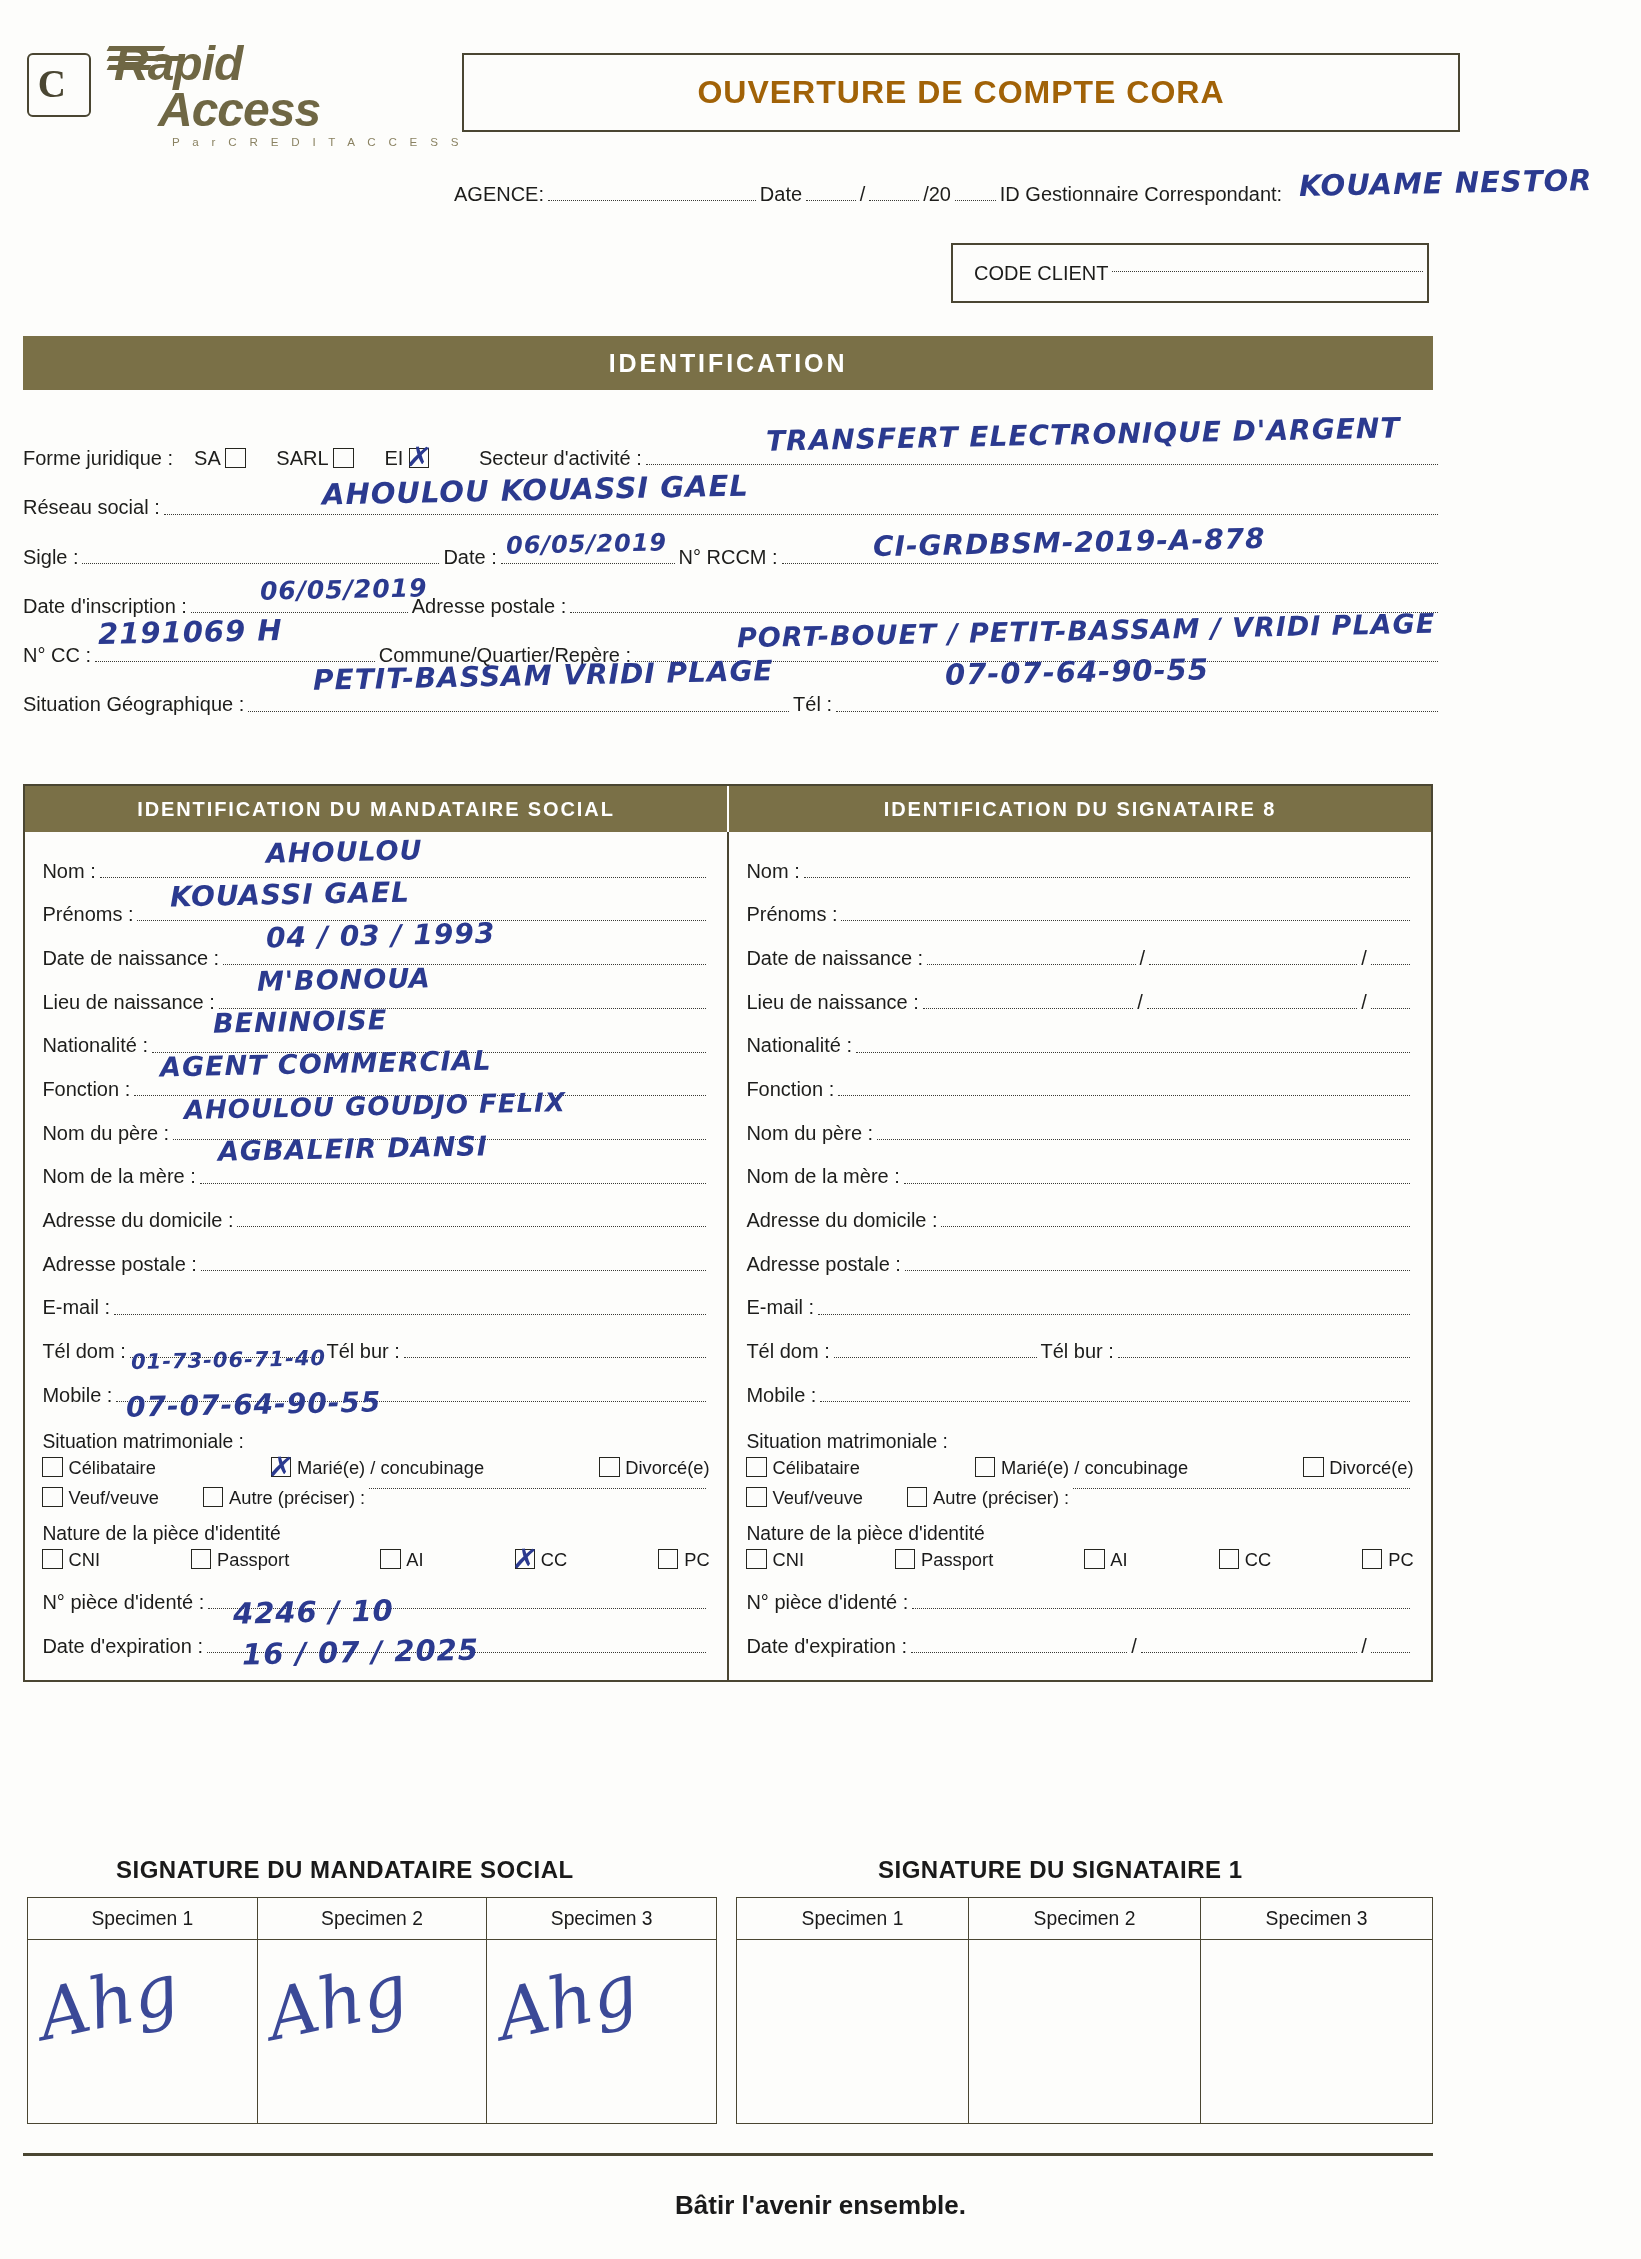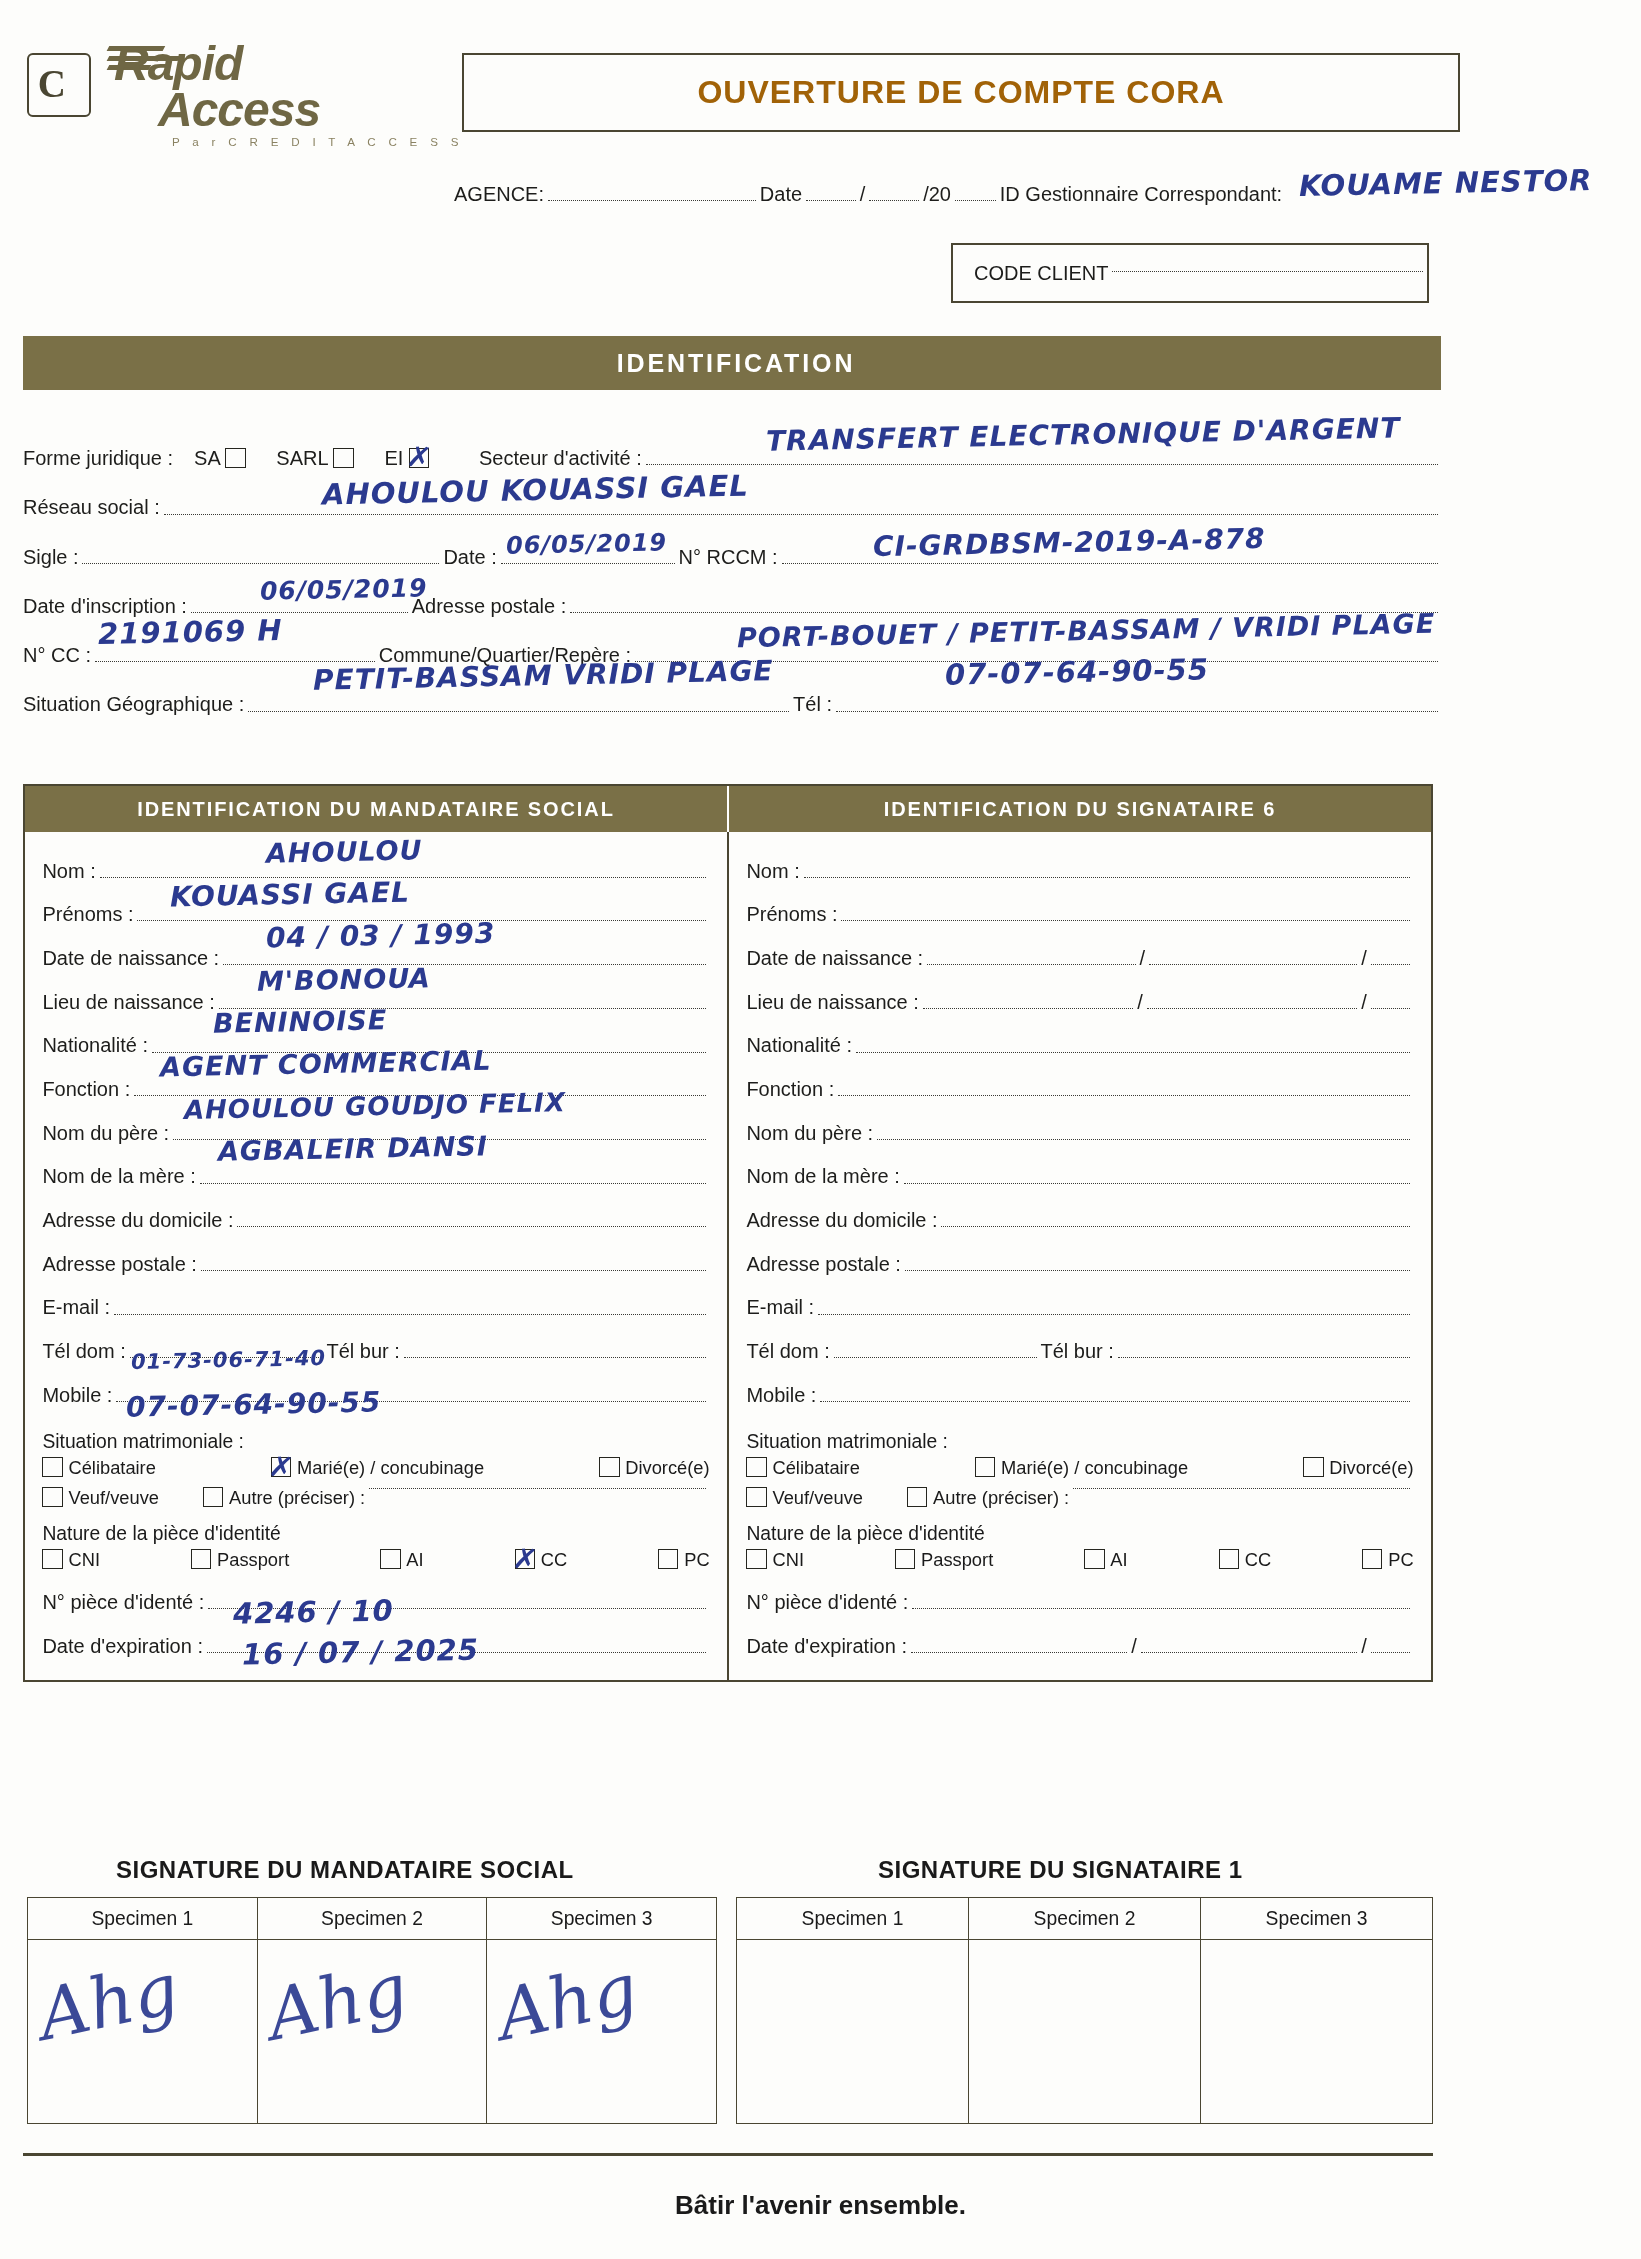--- a/index.html
+++ b/index.html
@@ -26,21 +26,21 @@
   .brand .b3{font-size:11.6px;letter-spacing:4.8px;font-style:normal;font-weight:400;color:#8a8262;display:block;margin-left:58px;margin-top:3.9px;}
   .brand-lines{position:absolute;left:108px;top:46px;}
   .brand-lines i{display:block;height:4.8px;background:#6f6744;margin-bottom:4.8px;transform:skewX(-28deg);}
   .title-box{position:absolute;left:462px;top:53px;width:994px;height:75px;border:2.9px solid #4a4632;
              display:flex;align-items:center;justify-content:center;}
   .title-box span{font-size:32px;font-weight:700;color:#a16207;letter-spacing:1px;}
   .agency-row{position:absolute;left:454px;top:183px;width:1120px;display:flex;align-items:flex-end;font-size:20px;}
   .code-box{position:absolute;left:951px;top:243px;width:478px;height:60px;border:2.9px solid #4a4632;
             display:flex;align-items:center;padding-left:21px;box-sizing:border-box;font-size:20px;}
   
-  .idband{position:absolute;left:23px;top:336px;width:1410px;height:54px;padding-left:8px;}
+  .idband{position:absolute;left:23px;top:336px;width:1410px;height:54px;}
   
   .idblock{position:absolute;left:23px;top:439px;width:1419px;}
   .idblock .row{margin-bottom:18.3px;height:31px;}
   
   .tbl{position:absolute;left:23px;top:784px;width:1410px;border:2.9px solid #4a4632;box-sizing:border-box;}
   .tbl-head{display:flex;}
   .tbl-head div{flex:1;background:#7a7047;color:#fff;font-size:20px;letter-spacing:1.9px;text-align:center;
                 padding:11.6px 0;font-weight:600;}
   .tbl-head div:first-child{border-right:2.9px solid #fff;}
   .cols{display:flex;}
@@ -172,21 +172,21 @@
       <span class="lbl">Tél :</span>
       <span class="dots"></span>
     </div>
     <div class="hand" style="position:absolute;left:290px;top:220px;font-size:28px;">PETIT-BASSAM VRIDI PLAGE</div>
     <div class="hand" style="position:absolute;left:922px;top:216px;font-size:29px;">07-07-64-90-55</div>
   </div>
 
   <div class="tbl">
     <div class="tbl-head">
       <div>IDENTIFICATION DU MANDATAIRE SOCIAL</div>
-      <div>IDENTIFICATION DU SIGNATAIRE 6</div>
+      <div>IDENTIFICATION DU SIGNATAIRE 8</div>
     </div>
     <div class="cols">
 
       <div class="col" style="position:relative;">
         <div class="row">
             <span class="lbl">Nom :</span>
             <span class="dots"></span>
           </div>
         <div class="row">
             <span class="lbl">Prénoms :</span>

